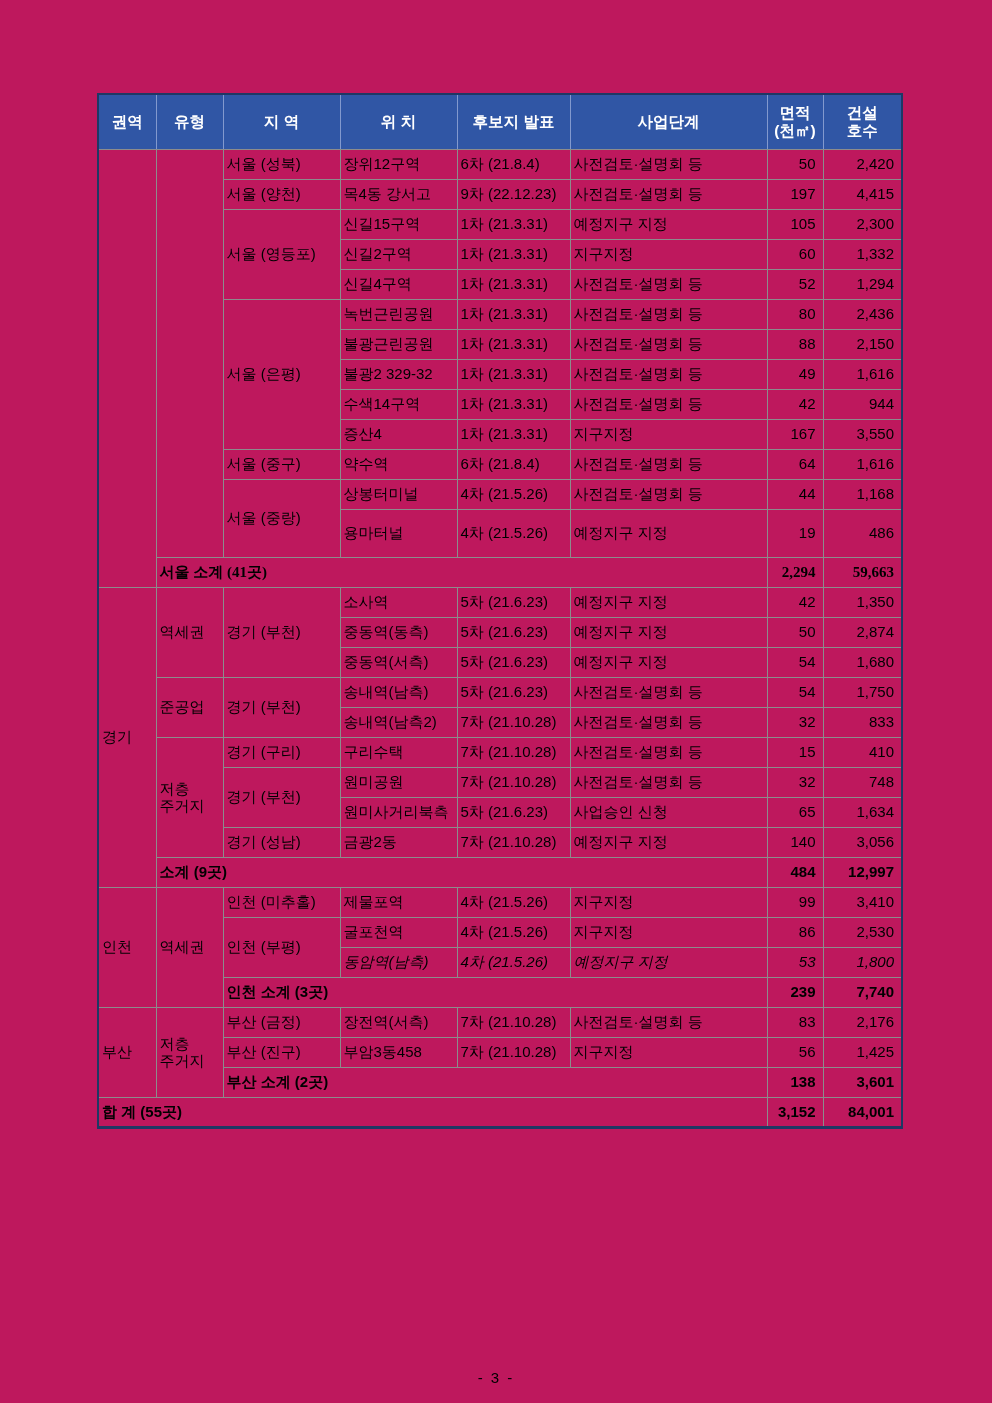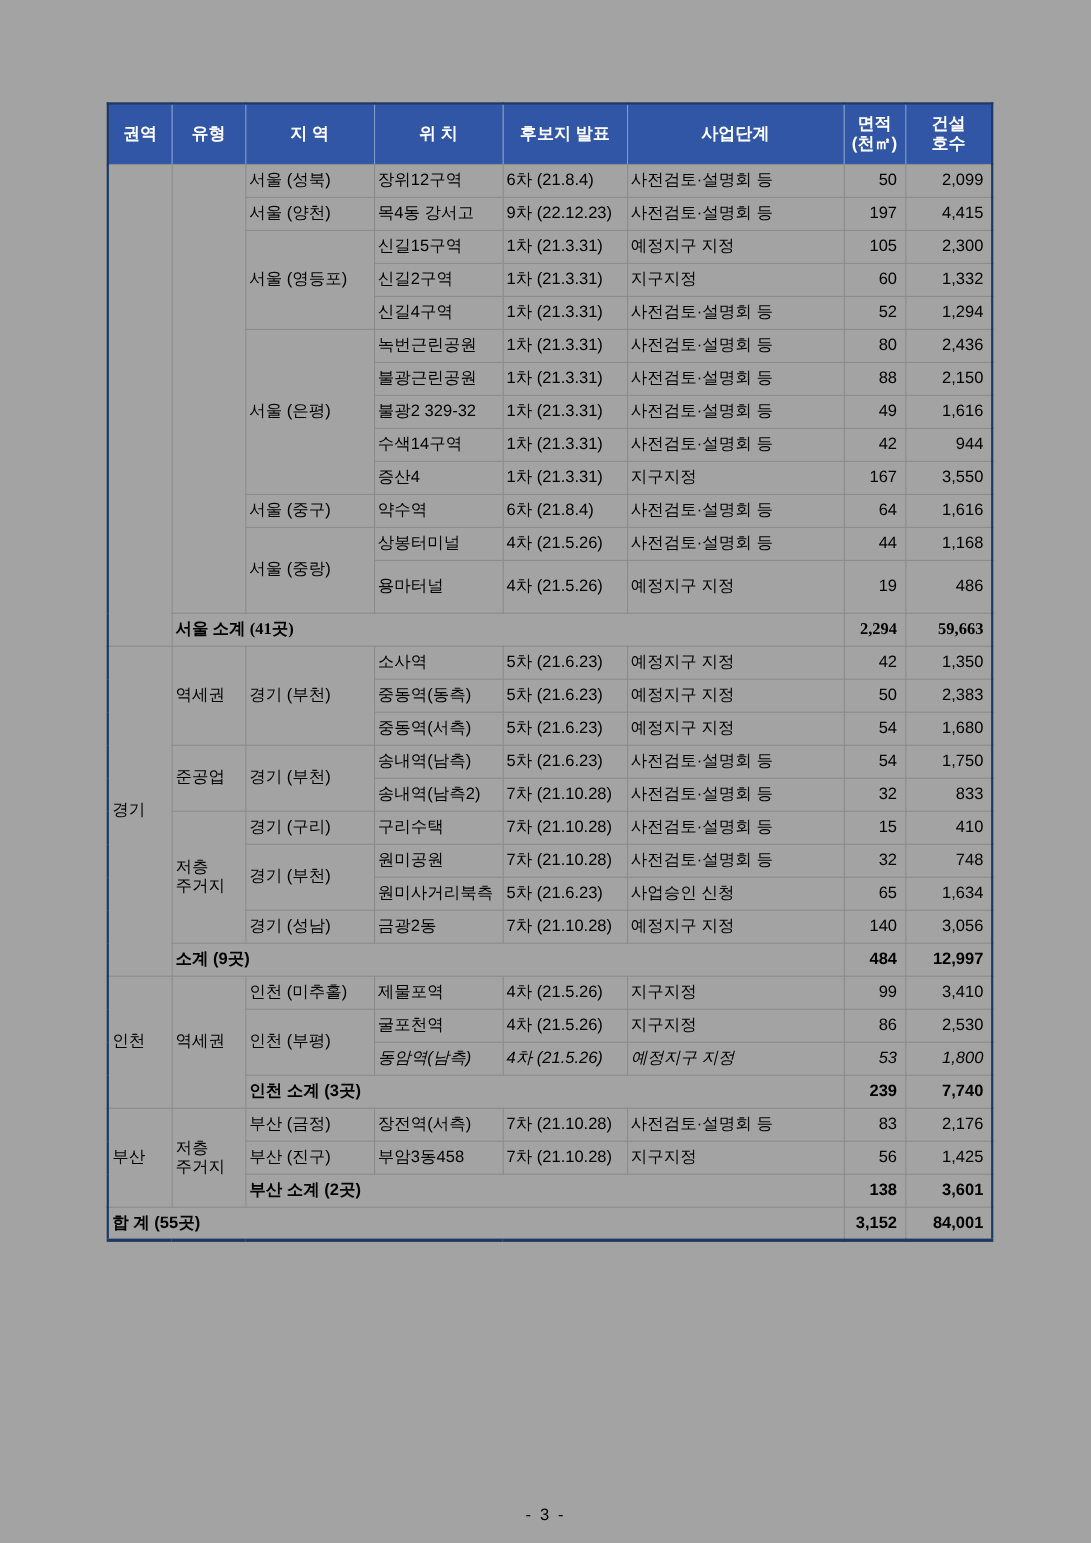--- a/index.html
+++ b/index.html
@@ -1,19 +1,19 @@
 <!DOCTYPE html>
 <html><head>
 <meta charset="utf-8">
 <style>
   html,body { margin:0; padding:0; }
   .page {
     position:relative;
     width:992px; height:1403px;
-    background:#a3a3a3;
+    background:#be185d;
     font-family:"Liberation Sans","DejaVu Sans",sans-serif;
     color:#000;
   }
   table.data-table {
     position:absolute; left:97px; top:93px;
     border-collapse:collapse; table-layout:fixed;
     border:2px solid #1F3864;
     border-bottom:3px solid #1F3864;
   }
   table.data-table th {
@@ -72,21 +72,21 @@
     </thead>
     <tbody>
         <tr style="height: 30px; margin-left: 40px;">
           <td rowspan="14"></td>
           <td rowspan="13"></td>
           <td>서울 (성북)</td>
           <td>장위12구역</td>
           <td>6차 (21.8.4)</td>
           <td>사전검토·설명회 등</td>
           <td class="num">50</td>
-          <td class="num">2,099</td>
+          <td class="num">2,420</td>
         </tr>
         <tr style="height: 30px;">
           <td>서울 (양천)</td>
           <td>목4동 강서고</td>
           <td>9차 (22.12.23)</td>
           <td>사전검토·설명회 등</td>
           <td class="num">197</td>
           <td class="num">4,415</td>
         </tr>
         <tr style="height: 30px;">
@@ -183,21 +183,21 @@
           <td>5차 (21.6.23)</td>
           <td>예정지구 지정</td>
           <td class="num">42</td>
           <td class="num">1,350</td>
         </tr>
         <tr style="height: 30px;">
           <td>중동역(동측)</td>
           <td>5차 (21.6.23)</td>
           <td>예정지구 지정</td>
           <td class="num">50</td>
-          <td class="num">2,383</td>
+          <td class="num">2,874</td>
         </tr>
         <tr style="height: 30px;">
           <td>중동역(서측)</td>
           <td>5차 (21.6.23)</td>
           <td>예정지구 지정</td>
           <td class="num">54</td>
           <td class="num">1,680</td>
         </tr>
         <tr style="height: 30px;">
           <td rowspan="2">준공업</td>

